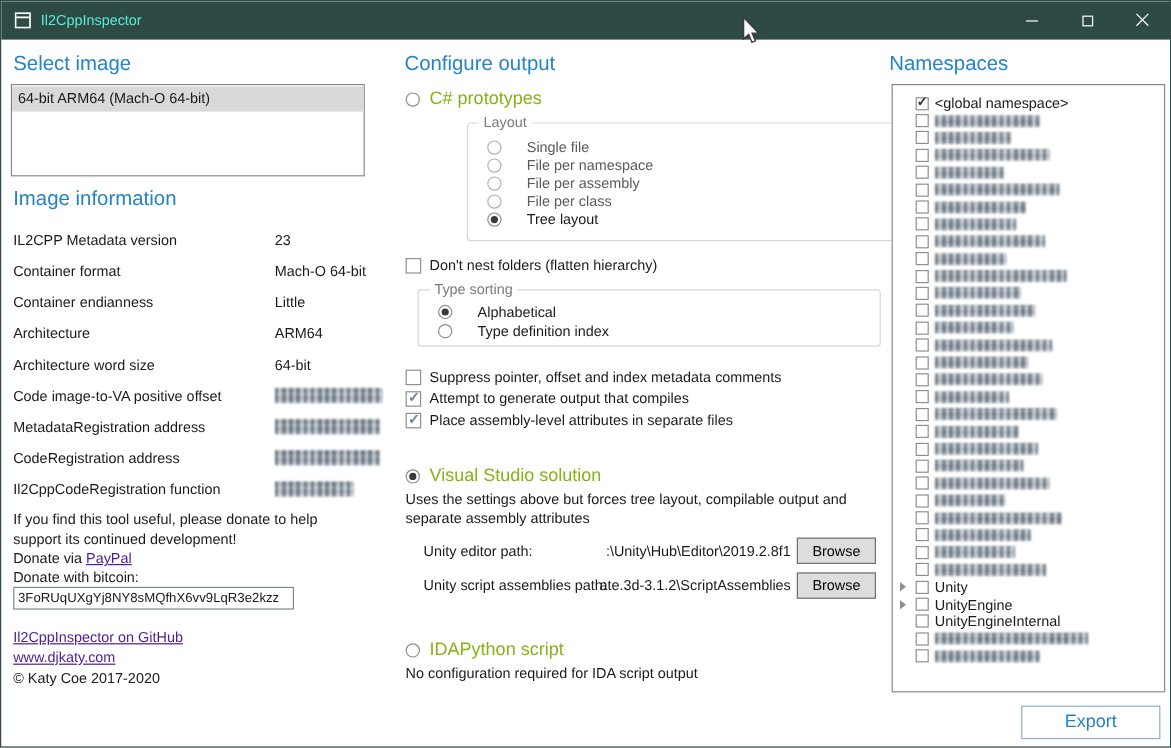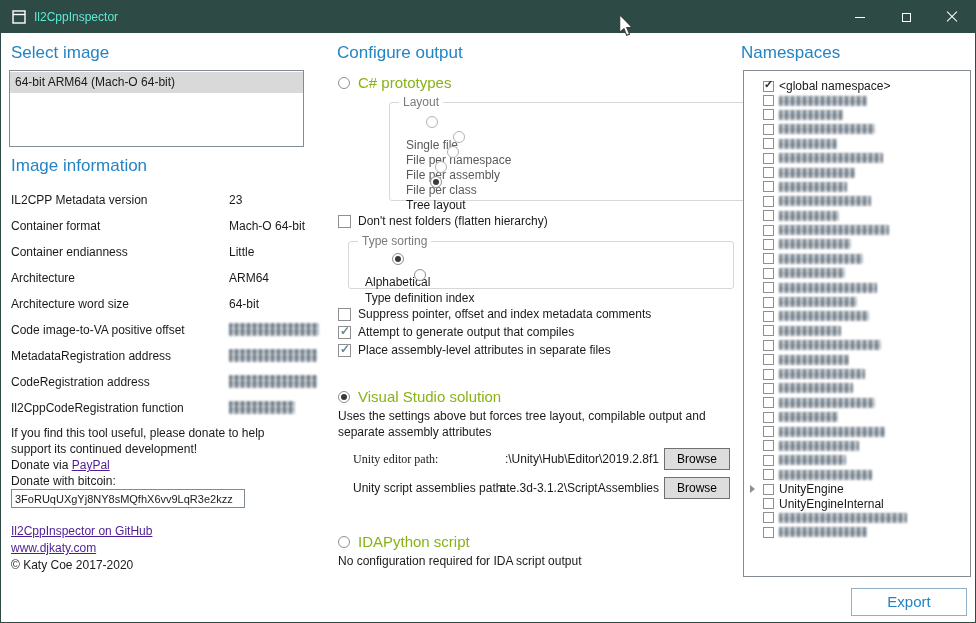--- a/index.html
+++ b/index.html
@@ -23,21 +23,21 @@
   .radio{width:12px;height:12px;border-radius:50%;border:1px solid #8f8f8f;background:#fff;box-sizing:border-box;position:relative;flex:none;}
   .radio.sel::after{content:"";position:absolute;left:2px;top:2px;right:2px;bottom:2px;border-radius:50%;background:#3a3a3a;}
   .radio.dim{border-color:#b2b2b2;}
   .cb{width:13px;height:13px;border:1px solid #8f8f8f;background:#fff;box-sizing:border-box;position:relative;flex:none;}
   .cb.checked::after{content:"\2713";position:absolute;left:1px;top:-3px;font-size:12px;font-weight:bold;color:#6d8595;}
   .row-abs{position:absolute;display:flex;align-items:center;gap:8px;}
   .opt-text{font-size:12px;color:#1a1a1a;white-space:nowrap;}
   .opt-dim{color:#5a5a5a;}
   .group{position:absolute;border:1px solid #d7d7d7;border-radius:3px;box-sizing:border-box;}
   .group-label{position:absolute;top:-8px;left:9px;background:#fff;padding:0 4px;font-size:12px;color:#7a7a7a;}
-  .g-row{position:absolute;left:16px;display:flex;align-items:center;gap:10px;flex-direction:column;}
+  .g-row{position:absolute;left:16px;display:flex;align-items:center;gap:21px;}
   .big-btn{position:absolute;background:#fff;border:1px solid #9fb6c5;color:#2484c4;font-size:15px;
     text-align:center;box-sizing:border-box;cursor:default;}
   .browse{position:absolute;width:66px;height:22px;background:#dddddd;border:1px solid #707070;
     font-size:12px;color:#000;text-align:center;line-height:20px;box-sizing:border-box;cursor:default;}
   .link{color:#4c1d95;text-decoration:underline;font-size:12px;position:absolute;white-space:nowrap;cursor:pointer;}
   .px-bar{background:
       repeating-linear-gradient(90deg, rgba(70,84,96,0.45) 0 3px, rgba(255,255,255,0.35) 3px 6px),
       repeating-linear-gradient(0deg,#aeb6bd 0 3px,#8f99a3 3px 6px);
     filter:blur(0.8px);border-radius:1px;}
   
@@ -212,21 +212,21 @@
     <span class="cb checked"></span>
     <span class="opt-text">Place assembly-level attributes in separate files</span>
   </div>
 
   <div class="row-abs" style="left:337px;top:387px;">
     <span class="radio sel"></span>
     <span class="green-label">Visual Studio solution</span>
   </div>
   <div class="vs-desc">Uses the settings above but forces tree layout, compilable output and separate assembly attributes</div>
 
-  <span class="path-label" style="left:352px;top:451px;font-family:Liberation Serif, serif;">Unity editor path:</span>
+  <span class="path-label" style="left:352px;top:451px;">Unity editor path:</span>
   <span class="path-value" style="top:451px;">:\Unity\Hub\Editor\2019.2.8f1</span>
   <div class="browse" style="left:663px;top:447px;">Browse</div>
 
   <span class="path-label" style="left:352px;top:480px;">Unity script assemblies path:</span>
   <span class="path-value" style="top:480px;">ate.3d-3.1.2\ScriptAssemblies</span>
   <div class="browse" style="left:663px;top:476px;">Browse</div>
 
   <div class="row-abs" style="left:337px;top:532px;">
     <span class="radio"></span>
     <span class="green-label">IDAPython script</span>
@@ -374,20 +374,27 @@
       <div class="ns-row">
         <span class="exp"></span>
         <span class="ns-cb"></span>
         <span class="px-bar ns-red" style="width: 93px;"></span>
       </div>
       <div class="ns-row">
         <span class="exp">
           <span class="tri"></span>
         </span>
         <span class="ns-cb"></span>
+        <span class="ns-label">Unity</span>
+      </div>
+      <div class="ns-row">
+        <span class="exp">
+          <span class="tri"></span>
+        </span>
+        <span class="ns-cb"></span>
         <span class="ns-label">UnityEngine</span>
       </div>
       <div class="ns-row">
         <span class="exp"></span>
         <span class="ns-cb"></span>
         <span class="ns-label">UnityEngineInternal</span>
       </div>
       <div class="ns-row">
         <span class="exp"></span>
         <span class="ns-cb"></span>

